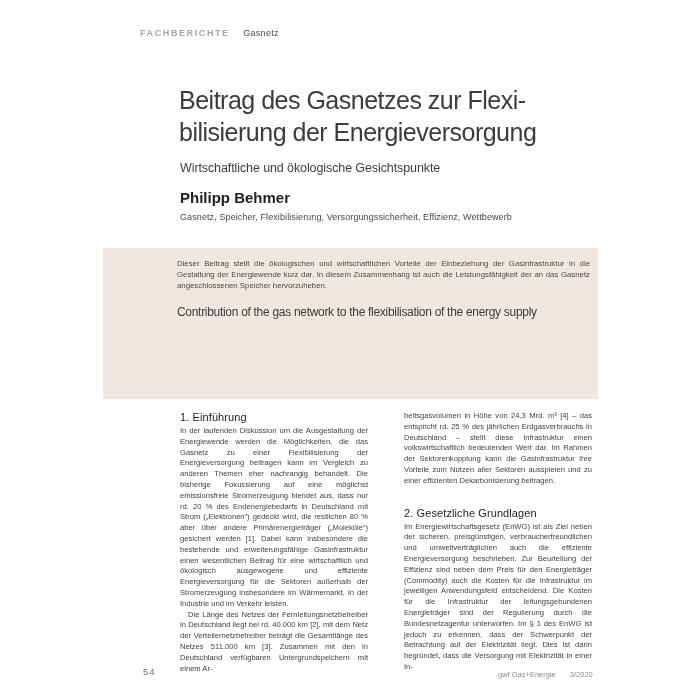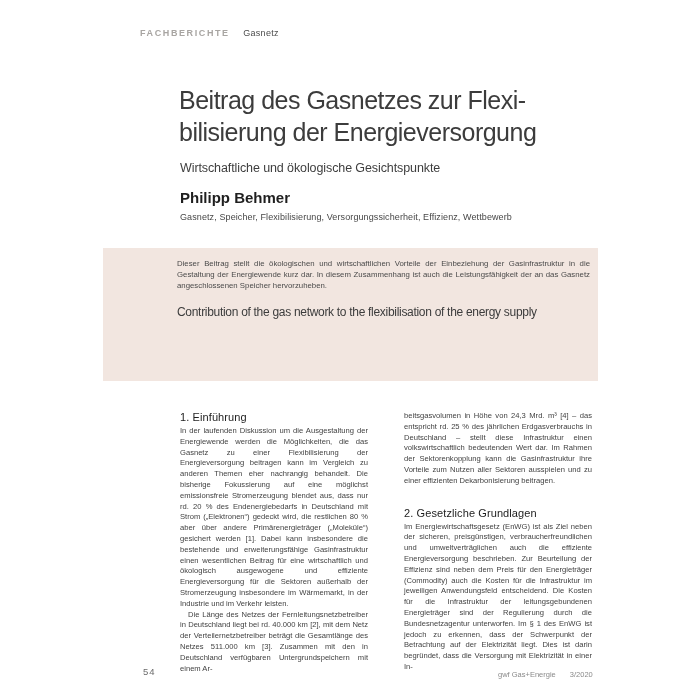--- a/index.html
+++ b/index.html
@@ -35,21 +35,21 @@
     position: absolute; left: 180px; top: 189px;
     font-size: 15px; font-weight: bold; color: #1f1f1f;
   }
   .keywords {
     position: absolute; left: 180px; top: 212px;
     font-size: 9px; color: #474747; letter-spacing: 0.1px;
   }
 
   .abstract-box {
     position: absolute; left: 103px; top: 248px;
-    width: 495px; height: 133px;
+    width: 495px; height: 151px;
     box-sizing: border-box;
     padding: 10px 8px 0 74px;
   }
   .abstract-de {
     font-size: 7.8px; line-height: 11px;
     color: #4a4a4a; text-align: justify;
   }
   .title-en {
     margin-top: 13px;
     width: 368px;

